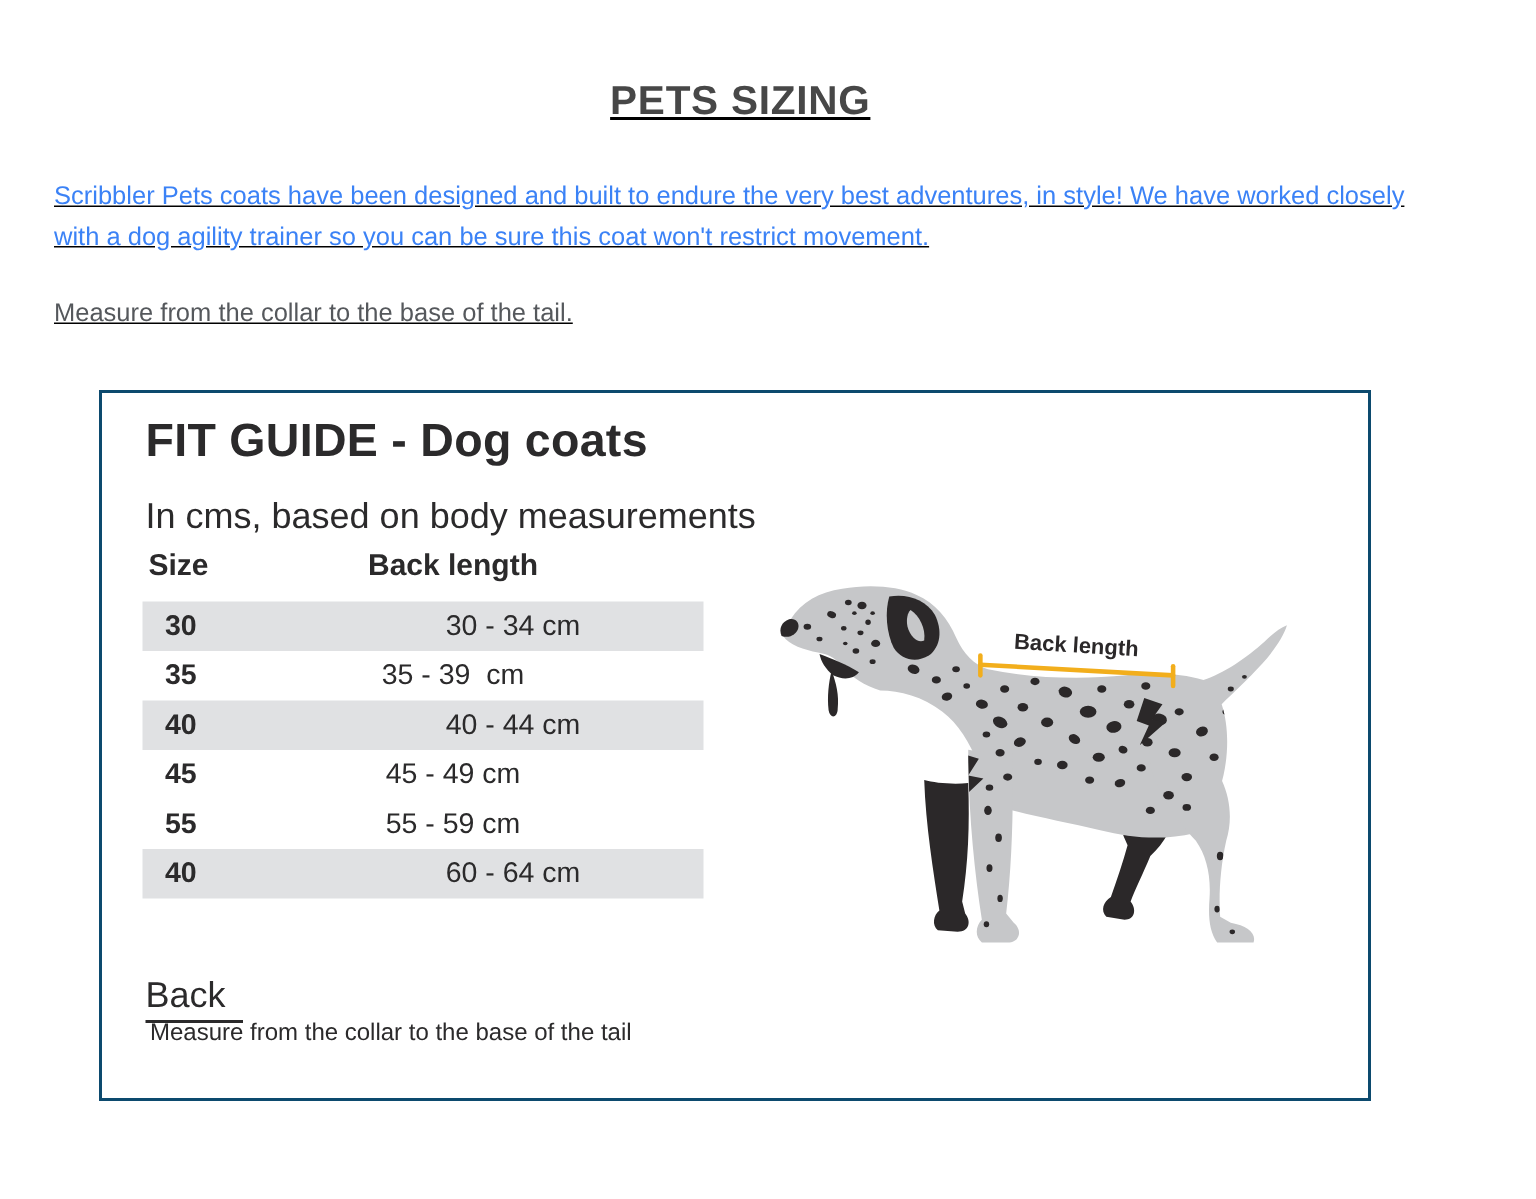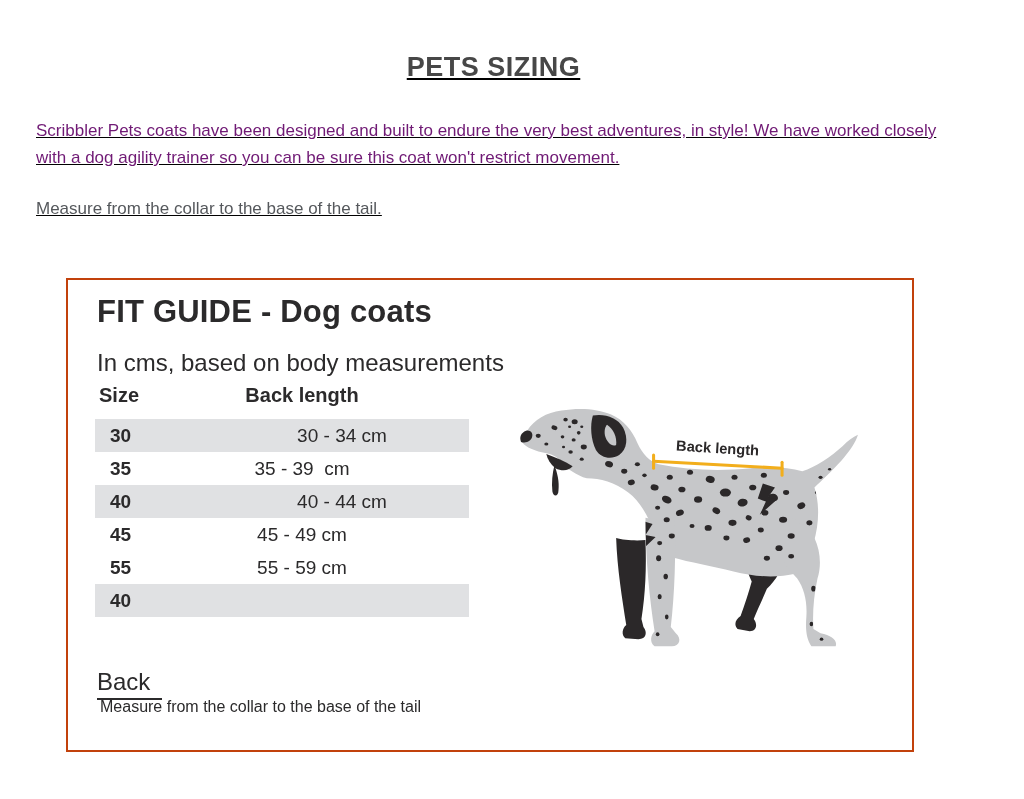--- a/index.html
+++ b/index.html
@@ -9,30 +9,30 @@
     font-family:"Liberation Sans", sans-serif;
   }
   .container { width:952px; margin-left:36px; padding-top:52px;text-decoration:underline; }
   .page-title {
     width:915px; text-align:center;
     font-size:27px; font-weight:600; letter-spacing:0.5px;
     color:#474747;
   }
   .intro {
     width:915px; margin-top:34px;
-    font-size:17px; line-height:27px; color:#701a75;
+    font-size:17px; line-height:27px; color:#3b82f6;
   }
   .measure-note {
     width:915px; margin-top:24px;
     font-size:17px; line-height:27px; color:#55585c;
   }
   .fit-guide-box {
-    position:relative; margin-top:56px; margin-left:30px;
+    position:relative; margin-top:38px; margin-left:30px;
     width:848px; height:474px;
-    border:2px solid #c2410c; background:#ffffff;
+    border:2px solid #0c4a6e; background:#ffffff;
     color:#2b2a2b;
   }
   .fg-heading {
     position:absolute; left:29px; top:14px;
     font-size:31px; font-weight:bold; letter-spacing:0.2px;
   }
   .fg-subheading {
     position:absolute; left:29px; top:69px;
     font-size:24px; font-weight:500;
   }
@@ -96,20 +96,21 @@
         <div class="fg-row">
         <span class="col-size">45</span>
         <span class="col-len">45 - 49 cm</span>
       </div>
         <div class="fg-row">
         <span class="col-size">55</span>
         <span class="col-len">55 - 59 cm</span>
       </div>
         <div class="fg-row stripe">
         <span class="col-size">40</span>
+        <span class="col-len">60 - 64 cm</span>
       </div>
       </div>
 
     <div class="fg-back-label">Back</div>
     <div class="fg-note">Measure from the collar to the base of the tail</div>
 
     <div class="fg-dog">
       <svg viewBox="0 0 340 252">
         <defs>
           <clipPath id="dogclip">

